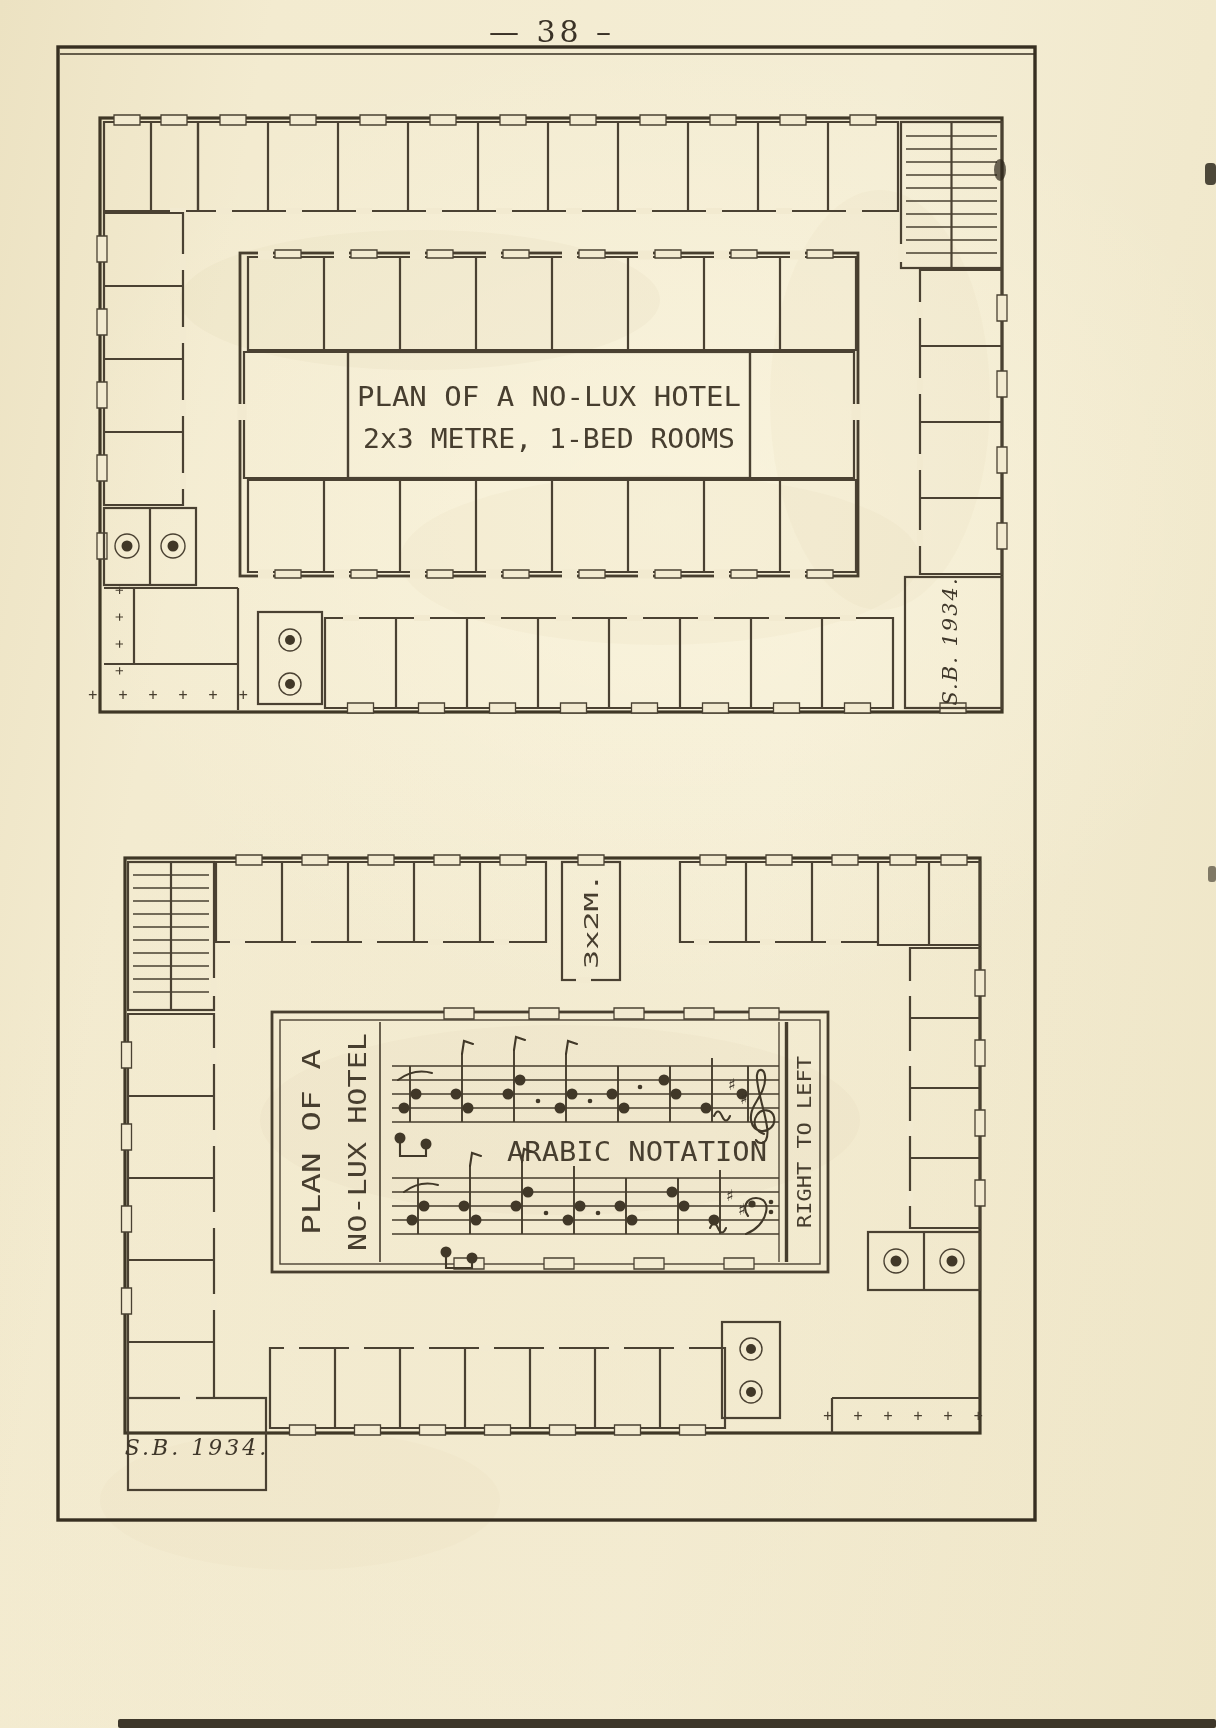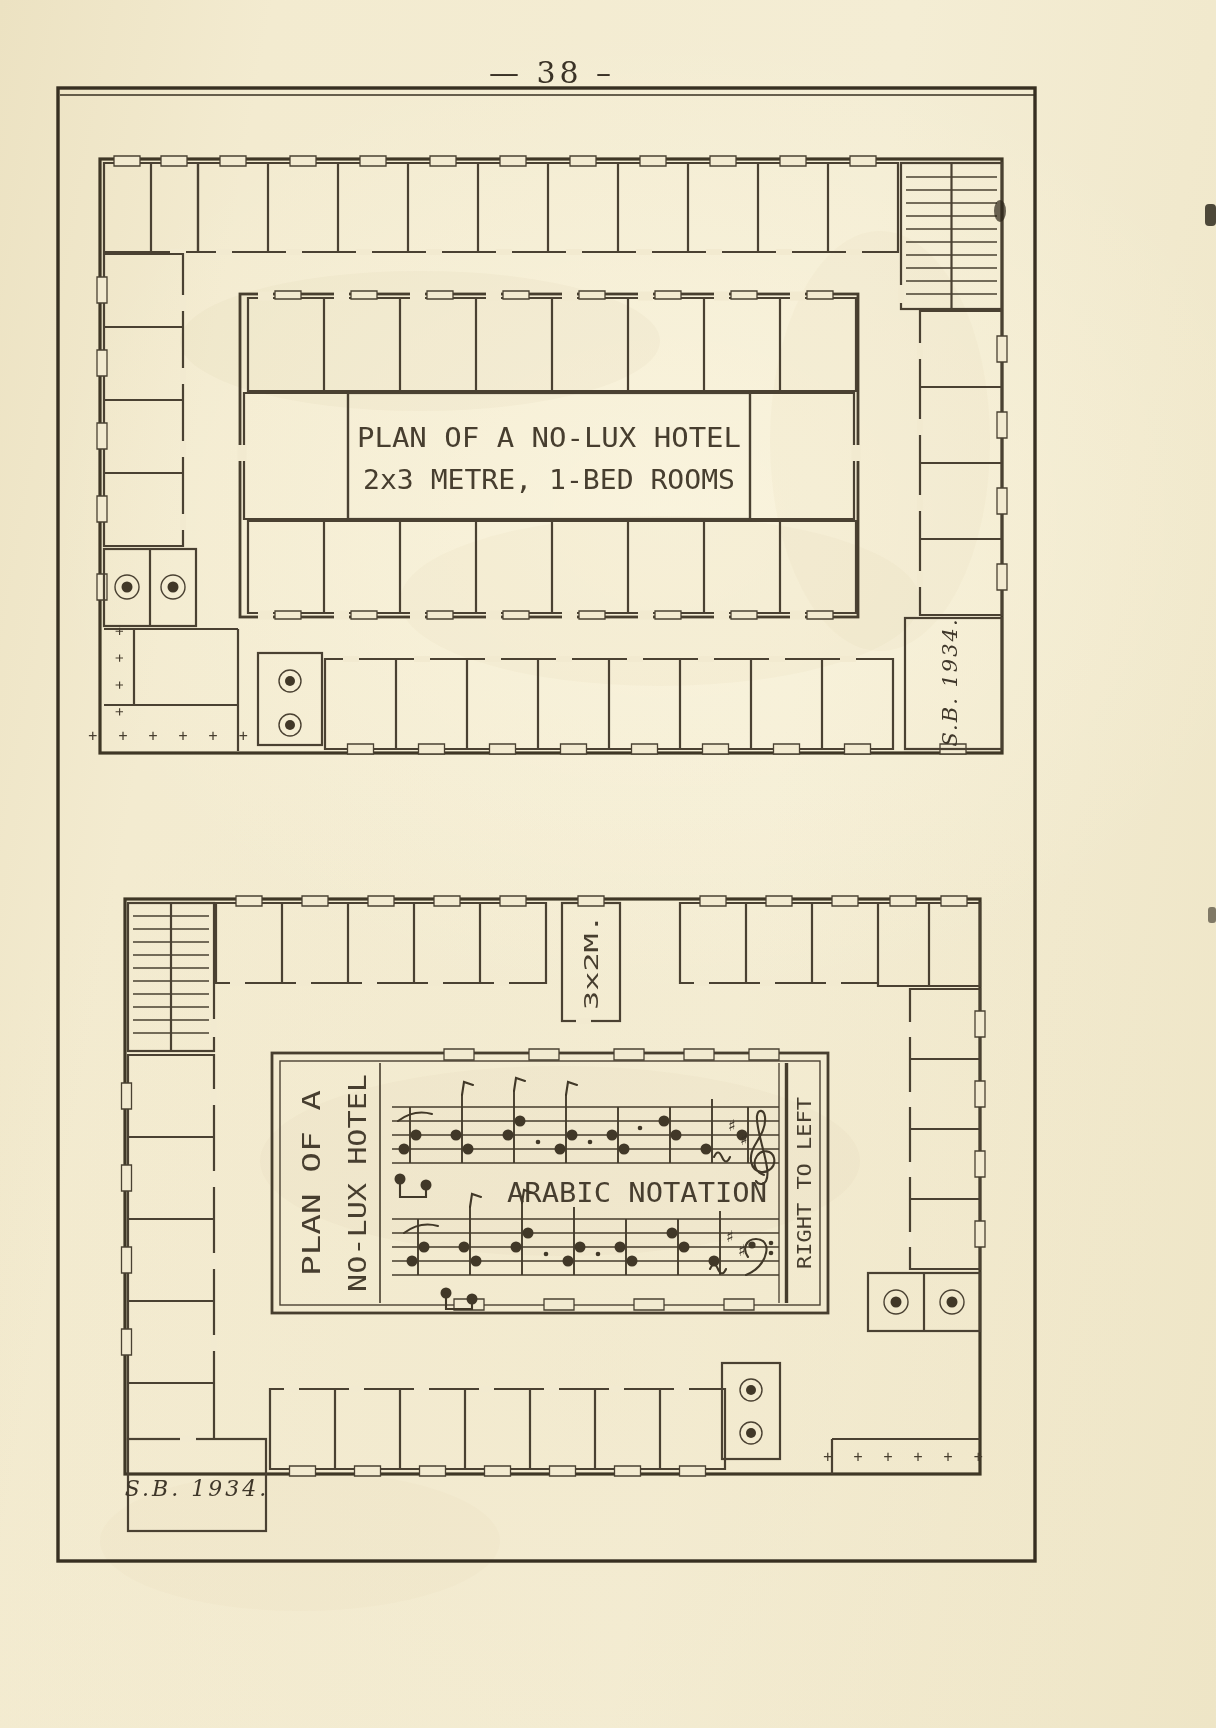--- a/index.html
+++ b/index.html
@@ -4,21 +4,21 @@
 <style>
   html,body{margin:0;padding:0;}
   body{
     width:1216px;height:1728px;position:relative;overflow:hidden;
     background:
       radial-gradient(ellipse 900px 700px at 55% 30%, rgba(255,250,230,.5), rgba(0,0,0,0) 70%),
       radial-gradient(ellipse 1000px 900px at 50% 80%, rgba(240,230,200,.4), rgba(0,0,0,0) 75%),
       linear-gradient(100deg,#ece2c2 0%, #f3ebd0 18%, #f4edd4 60%, #eee5c6 100%);
     font-family:"DejaVu Sans","Liberation Sans",sans-serif;
   }
-  .page{position:absolute;inset:0;margin-top:41px;}
+  .page{position:absolute;inset:0;}
   svg{position:absolute;left:0;top:0;}
   .w2 {fill:none;stroke:#4a4132;stroke-width:2.2;stroke-linejoin:miter;}
   .w26{fill:none;stroke:#473e2e;stroke-width:2.8;}
   .w3 {fill:none;stroke:#3f3726;stroke-width:3.2;}
   .w14{fill:none;stroke:#4a4132;stroke-width:1.4;}
   .frame{fill:none;stroke:#372f21;stroke-width:3.4;}
   .gap {fill:none;stroke:#f2ead0;stroke-width:6;}
   .gap8{fill:none;stroke:#f2ead0;stroke-width:9;}
   .win {fill:#f2ead0;stroke:#4a4132;stroke-width:1.3;}
   .hatch{fill:none;stroke:#4a4132;stroke-width:1.5;}

